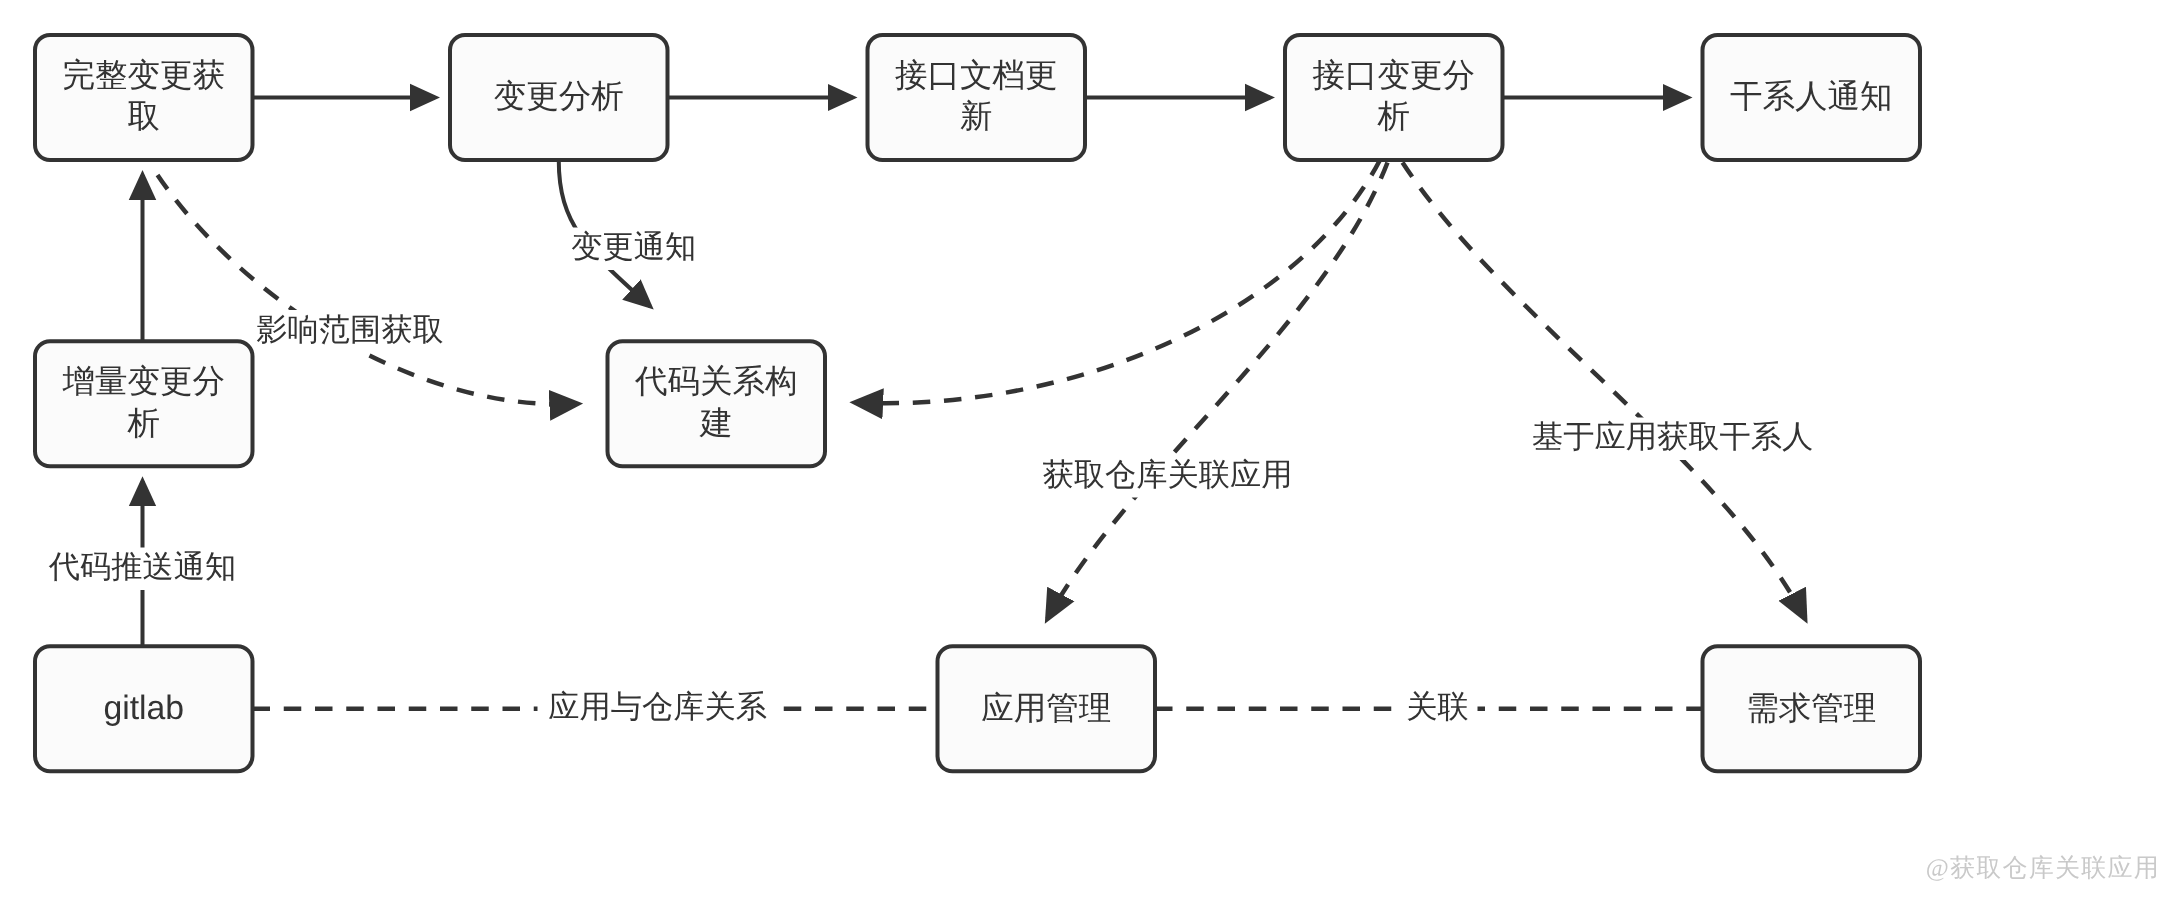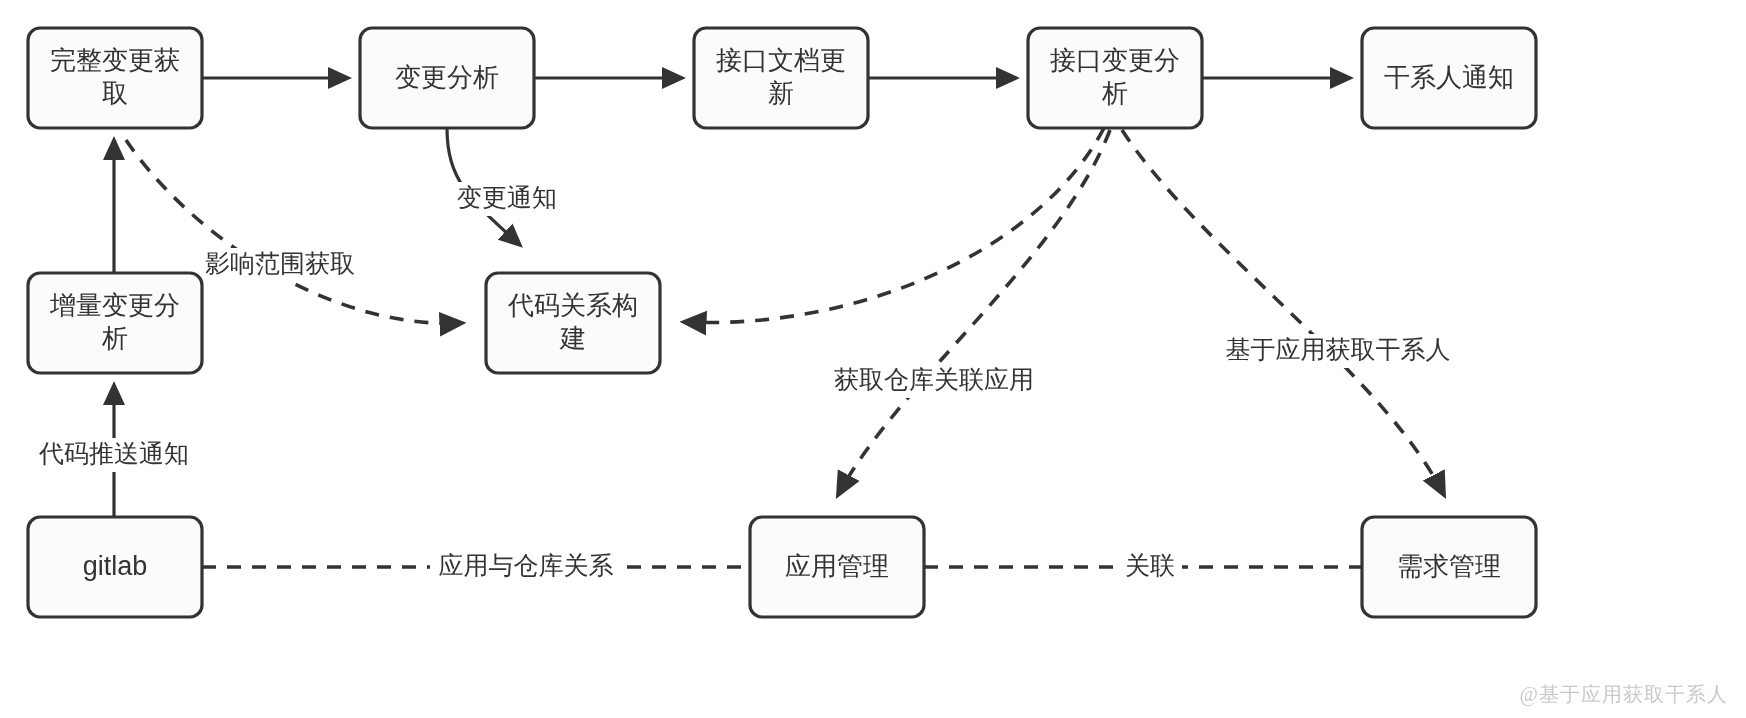--- a/index.html
+++ b/index.html
@@ -220,15 +220,15 @@
       <text class="node-label" x="837" y="568">应用管理</text>
     </g>
 
     <g>
       <rect class="node-rect" x="1362" y="517" width="174" height="100" rx="12" ry="12"></rect>
       <text class="node-label" x="1449" y="568">需求管理</text>
     </g>
 
   </svg>
 
-  <div class="watermark">@基于应用获取干系人</div>
+  <div class="watermark">@获取仓库关联应用</div>
 
 </div>
 
 </body></html>

